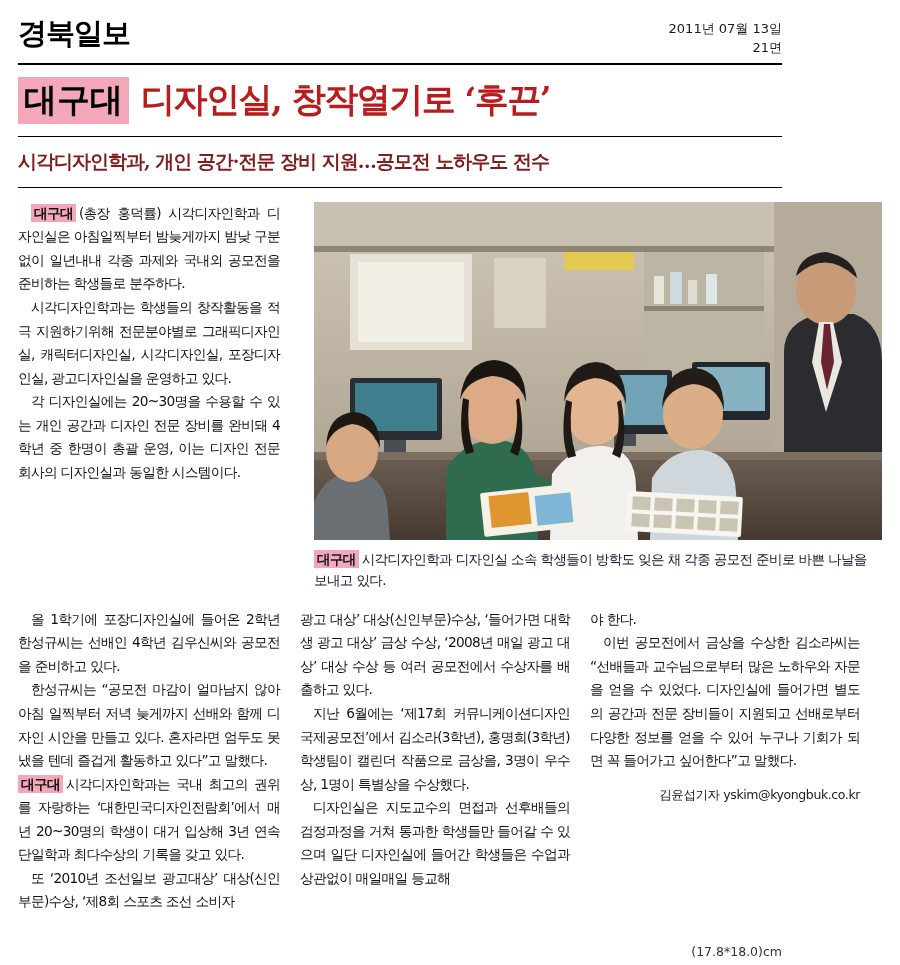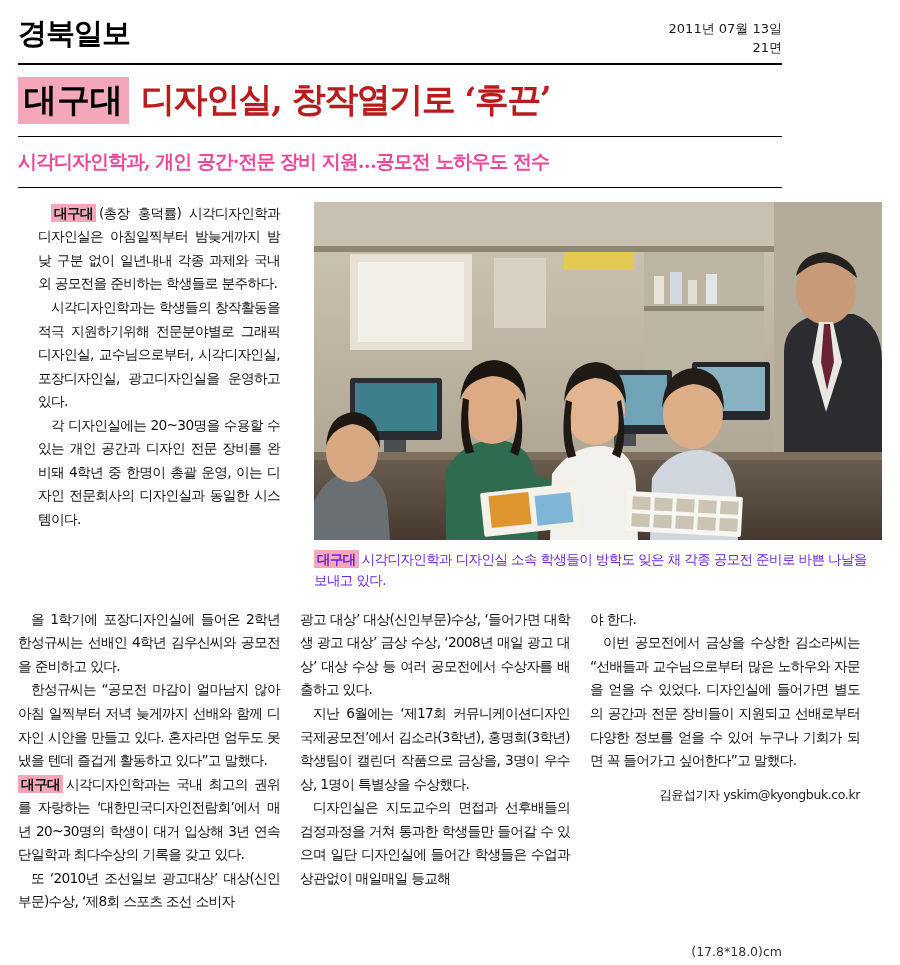--- a/index.html
+++ b/index.html
@@ -79,21 +79,21 @@
   .rule-thin {
     border-top: 1px solid #000;
     margin-top: 12px;
   }
   .subhead {
     font-family: "DejaVu Serif", "Liberation Serif", serif;
     font-weight: 700;
     font-size: 19px;
     letter-spacing: -1px;
     margin-top: 12px;
-    color: #ec4899;
+    color: #7f1d1d;
   }
   .rule-thin2 {
     border-top: 1px solid #000;
     margin-top: 12px;
   }
 
   
   .body-area {
     margin-top: 14px;
     position: relative;
@@ -117,21 +117,21 @@
     overflow: hidden;
     position: relative;
     background: #b9b2a6;
   }
   .photo svg { display: block; }
   .caption {
     margin-top: 9px;
     font-size: 13.5px;
     line-height: 1.55;
     letter-spacing: -0.6px;
-    color: #6d28d9;
+    color: #0f172a;
   }
   .tag-sm {
     background: #f4a7b9;
     font-weight: 700;
     padding: 1px 3px;
     margin-right: 3px;
   }
 
   .cols {
     position: absolute;
@@ -149,21 +149,21 @@
   p.para {
     margin: 0 0 0 0;
     font-size: 13.7px;
     line-height: 1.72;
     letter-spacing: -0.7px;
     text-align: justify;
     text-indent: 13px;
     color: #111;
   }
   p.para.noindent { text-indent: 0; }
-  .lede-col p.para { margin-bottom: 0; margin-left: 20px; }
+  .lede-col p.para { margin-bottom: 0; }
 
   .byline {
     margin-top: 14px;
     text-align: right;
     font-size: 12.5px;
     letter-spacing: -0.4px;
   }
   .byline .name { font-weight: 400; }
   .byline .mail { color: #222; }
 
@@ -194,21 +194,21 @@
     <div class="headline">디자인실, 창작열기로 ‘후끈’</div>
   </div>
   <div class="rule-thin"></div>
   <div class="subhead">시각디자인학과, 개인 공간·전문 장비 지원…공모전 노하우도 전수</div>
   <div class="rule-thin2"></div>
 
   <div class="body-area">
 
     <div class="lede-col">
       <p class="para"><span class="tag-sm">대구대</span><span>(총장 홍덕률) 시각디자인학과 디자인실은 아침일찍부터 밤늦게까지 밤낮 구분 없이 일년내내 각종 과제와 국내외 공모전을 준비하는 학생들로 분주하다.</span></p>
-      <p class="para">시각디자인학과는 학생들의 창작활동을 적극 지원하기위해 전문분야별로 그래픽디자인실, 교수님으로부터, 시각디자인실, 포장디자인실, 광고디자인실을 운영하고 있다.</p>
+      <p class="para">시각디자인학과는 학생들의 창작활동을 적극 지원하기위해 전문분야별로 그래픽디자인실, 캐릭터디자인실, 시각디자인실, 포장디자인실, 광고디자인실을 운영하고 있다.</p>
       <p class="para">각 디자인실에는 20~30명을 수용할 수 있는 개인 공간과 디자인 전문 장비를 완비돼 4학년 중 한명이 총괄 운영, 이는 디자인 전문회사의 디자인실과 동일한 시스템이다.</p>
     </div>
 
     <div class="photo-block">
       <div class="photo">
         <svg width="568" height="338" viewBox="0 0 568 338" xmlns="http://www.w3.org/2000/svg">
           <defs>
             <linearGradient id="wall" x1="0" y1="0" x2="0" y2="1">
               <stop offset="0%" stop-color="#cfc7b6"></stop>
               <stop offset="100%" stop-color="#a79c8b"></stop>

